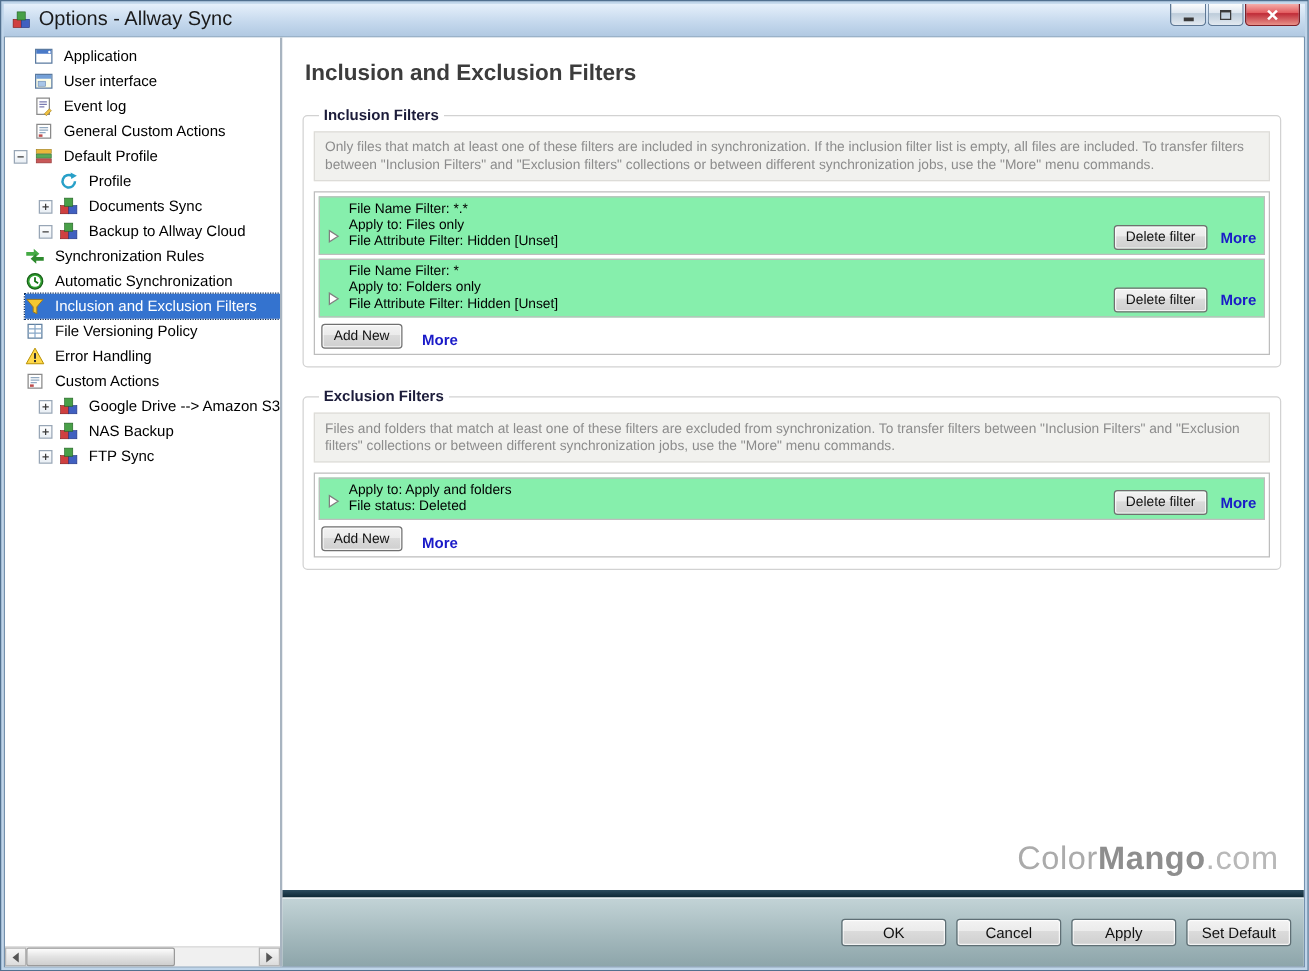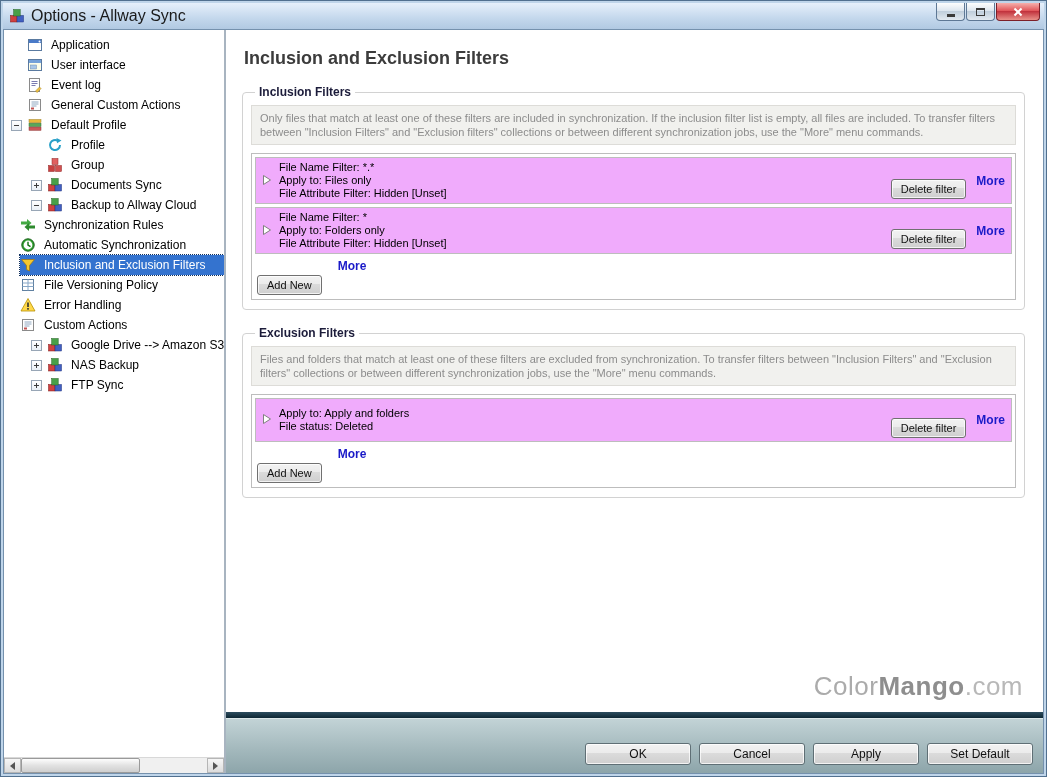--- a/index.html
+++ b/index.html
@@ -63,41 +63,41 @@
   .main-col { flex:1; display:flex; flex-direction:column; min-width:0; }
   .main { flex:1; background:#fff; padding:12px 12px 0 16px; position:relative; overflow:hidden; }
   h1.page-title { font-size:18px; font-weight:bold; color:#3c3c3c; margin:6px 0 16px 2px; }
 
   fieldset.group { border:1px solid #d2d2d2; border-radius:4px; padding:6px 8px 9px;
                    margin:0 6px 16px 0; background:#fff; }
   fieldset.group legend { font-size:12px; font-weight:bold; color:#1c1c3a; padding:0 4px; margin-left:4px; }
   .desc { background:#f1f1ee; border:1px solid #dddcd8; color:#8c8c8c; font-size:11px;
           line-height:14px; padding:5px 8px; margin-bottom:8px; }
   .flist { border:1px solid #bdbdbd; padding:3px; }
-  .frow { border:1px solid #bdbdbd; background:#f0abfc; display:flex; align-items:center;
+  .frow { border:1px solid #bdbdbd; background:#86efac; display:flex; align-items:flex-end;
           padding:3px 6px 3px 4px; margin-bottom:3px; }
   .tri-exp { flex:0 0 12px; margin:0 5px 0 2px; }
   .flines { font-size:11px; line-height:13px; color:#000; flex:1; min-width:0; }
   .ract { display:flex; align-items:center; gap:10px; margin-left:auto; padding-left:8px; }
-  .addrow { display:flex; align-items:flex-start; gap:16px; padding:2px 2px 1px; }
+  .addrow { display:flex; align-items:flex-end; gap:16px; padding:2px 2px 1px; }
 
   .btn { border:1px solid #707070; border-radius:3px; font-family:"Liberation Sans",sans-serif;
          font-size:11px; color:#111; height:20px; padding:0 9px; cursor:default;
          background:linear-gradient(#f2f2f2,#ebebeb 45%,#dbdbdb 46%,#cfcfcf);
-         box-shadow: inset 0 0 0 1px rgba(255,255,255,.75); margin-top: 16px; }
+         box-shadow: inset 0 0 0 1px rgba(255,255,255,.75); }
   .more { color:#1a1ac8; font-weight:bold; font-size:12px; cursor:pointer; }
 
   .watermark { position:absolute; right:20px; bottom:10px; font-size:26px; letter-spacing:.5px; }
   .wm-color { color:#ababab; } .wm-mango { color:#8e8e8e; font-weight:bold; } .wm-com { color:#b8b8b8; }
 
   .sep { flex:0 0 6px; background:linear-gradient(#2c4c5e,#0d2734); }
   .footer { flex:0 0 55px; background:linear-gradient(#c2d3d6,#a4b9bd 55%,#8da5aa);
             border-top:1px solid #dde8e9; display:flex; align-items:center; justify-content:flex-end;
             gap:8px; padding-right:10px; }
-  .fbtn { width:106px; height:22px; font-size:12px; border-color:#5f6f75; }
+  .fbtn { width:84px; height:22px; font-size:12px; border-color:#5f6f75; }
 </style>
 </head>
 <body>
 
 <div class="window">
 
   <div class="titlebar">
     <span class="appicon">
       <svg width="16" height="16" viewBox="0 0 16 16">
           <rect x="1.5" y="7.5" width="6.5" height="6.5" fill="#d04040" stroke="#801818" stroke-width=".5"></rect>
@@ -201,33 +201,20 @@
               <span class="ico">
                 <svg viewBox="0 0 16 16">
                   <path d="M13 8a5 5 0 1 1-2.2-4.1" stroke="#28a0c8" stroke-width="2" fill="none"></path>
                   <polygon points="9.5,1 14.5,3.5 10,6.2" fill="#28a0c8"></polygon>
                 </svg>
               </span>
           <span class="lbl">Profile</span>
             </span>
         </div>
 
-        <div class="ti l1">
-          <span class="exp none"></span>
-          <span class="rest">
-              <span class="ico">
-                <svg viewBox="0 0 16 16">
-                  <rect x="5" y="1.5" width="6" height="6" fill="#e06060" stroke="#902020" stroke-width=".5"></rect>
-                  <rect x="1.5" y="8.5" width="6" height="6" fill="#c84040" stroke="#902020" stroke-width=".5"></rect>
-                  <rect x="8.5" y="8.5" width="6" height="6" fill="#d05050" stroke="#902020" stroke-width=".5"></rect>
-                </svg>
-              </span>
-          <span class="lbl">Group</span>
-            </span>
-        </div>
 
         <div class="ti l1">
           <span class="exp plus"></span>
           <span class="rest">
               <span class="ico">
                 <svg viewBox="0 0 16 16">
                   <rect x="1.5" y="7.5" width="6.5" height="6.5" fill="#d04040" stroke="#801818" stroke-width=".5"></rect>
                   <rect x="8" y="7.5" width="6.5" height="6.5" fill="#4060c0" stroke="#203080" stroke-width=".5"></rect>
                   <rect x="4.7" y="1.5" width="6.5" height="6.5" fill="#48a048" stroke="#206020" stroke-width=".5"></rect>
                 </svg>

